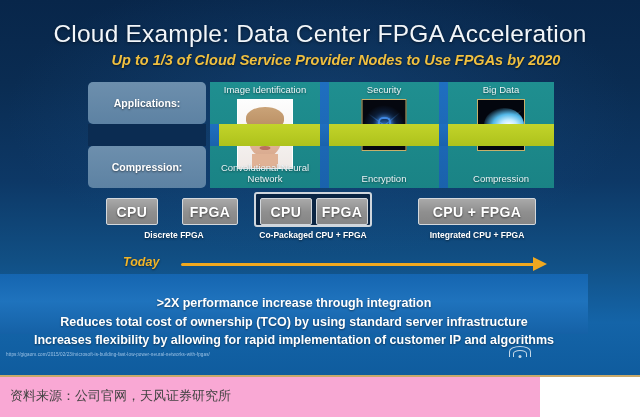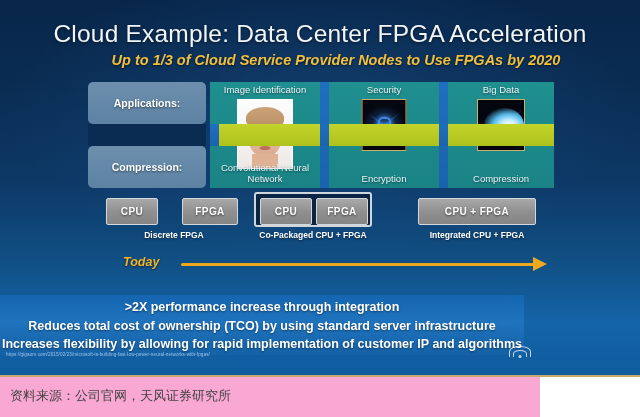--- a/index.html
+++ b/index.html
@@ -95,21 +95,21 @@
   .gb-notch{position:absolute;top:0;width:9px;height:22px;background:linear-gradient(180deg,#1f6fc0,#1a62ac);}
   .darkband{position:absolute;left:0;top:42px;width:118px;height:22px;background:#0b2c52;}
 
   
   .chips{position:absolute;left:88px;top:196px;width:466px;height:52px;}
   .chip{
     position:absolute;height:27px;
     background:linear-gradient(180deg,#a9a9a9 0%,#8f8f8f 52%,#858585 100%);
     border:1px solid #d3d8dd;border-radius:2px;box-sizing:border-box;
     display:flex;align-items:center;justify-content:center;
-    color:#ffffff;font-size:10px;font-weight:bold;letter-spacing:.4px;
+    color:#ffffff;font-size:14px;font-weight:bold;letter-spacing:.4px;
     text-shadow:0 1px 2px rgba(0,0,0,.55);
   }
   .copack{
     position:absolute;left:166px;top:-4px;width:118px;height:35px;
     background:#0a2544;border:2px solid #cfd6dd;border-radius:3px;box-sizing:border-box;
   }
   .grouplabel{
     position:absolute;top:34px;text-align:center;
     font-size:8.5px;font-weight:bold;color:#ffffff;
     text-shadow:0 1px 2px rgba(0,0,0,.5);
@@ -122,23 +122,23 @@
     font-style:italic;color:#f0b429;text-shadow:0 1px 2px rgba(0,0,0,.55);
   }
   .arrow-line{position:absolute;left:76px;top:9px;width:354px;height:3px;background:#f0a81f;border-radius:2px;}
   .arrow-head{
     position:absolute;left:428px;top:3px;width:0;height:0;
     border-left:14px solid #f0a81f;border-top:7px solid transparent;border-bottom:7px solid transparent;
   }
 
   
   .benefits{
-    position:absolute;left:0;top:295px;width:524px;height:60px;
+    position:absolute;left:0;top:274px;width:588px;height:60px;
     background:linear-gradient(180deg,#1565b0 0%,#1f73bd 45%,#1561a6 100%);
-    padding-top:3px;box-sizing:border-box;
+    padding-top:20px;box-sizing:border-box;
   }
   .benefit{
     text-align:center;color:#ffffff;font-size:12.5px;font-weight:bold;
     line-height:18.5px;text-shadow:0 1px 2px rgba(0,0,0,.45);
   }
   .footnote{
     position:absolute;left:6px;top:352px;
     font-size:4.6px;color:#9dc3e6;letter-spacing:.1px;white-space:nowrap;
   }
 

